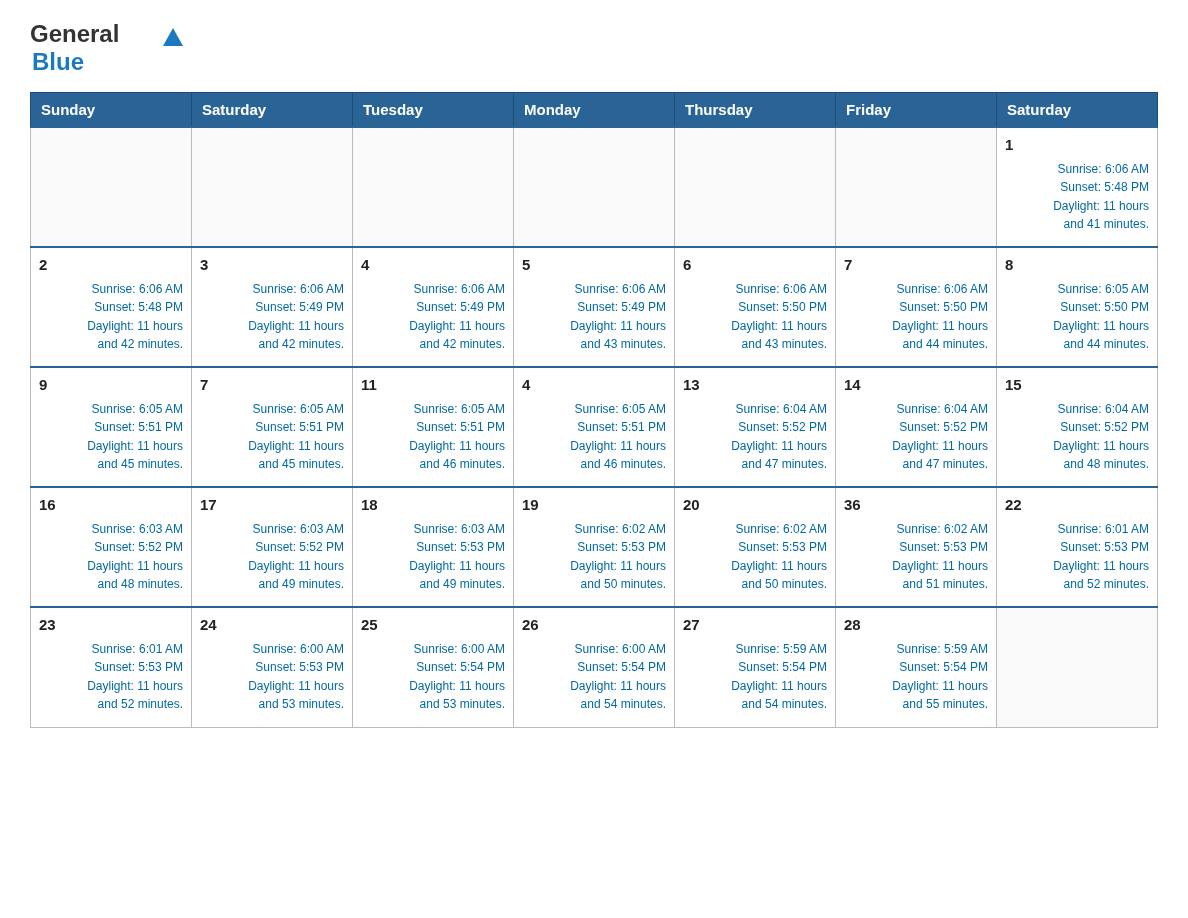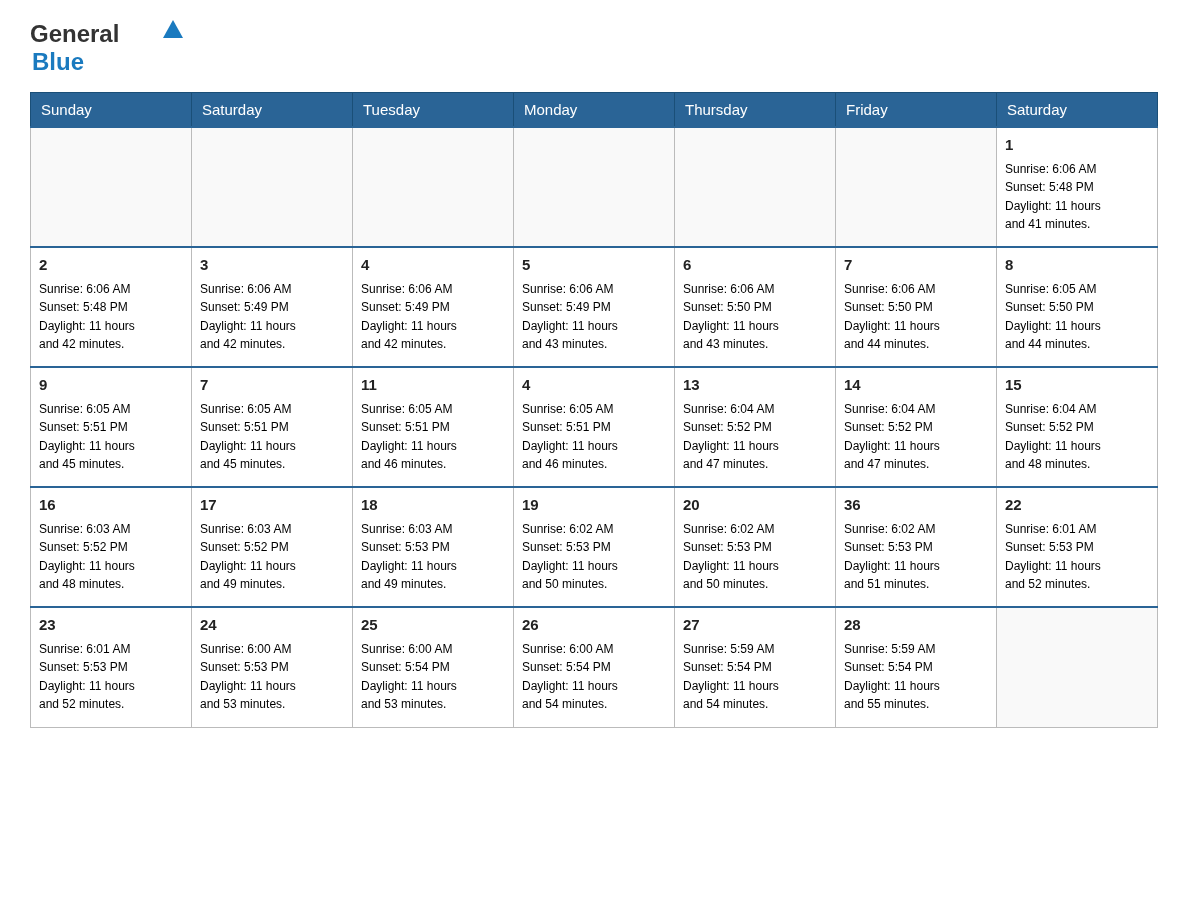--- a/index.html
+++ b/index.html
@@ -40,21 +40,21 @@
     .calendar {
       width: 100%;
       border-collapse: collapse;
       border: 1px solid #999;
     }
     .calendar thead tr th {
       background-color: #2a6496;
       color: #fff;
       padding: 8px 10px;
       font-size: 15px;
-      font-weight: normal;
+      font-weight: bold;
       text-align: left;
       border: 1px solid #1a4f78;
     }
     .calendar tbody tr td {
       width: 14.28%;
       vertical-align: top;
       padding: 6px 8px;
       border: 1px solid #bbb;
       border-top: 2px solid #2a6496;
       font-size: 12.5px;
@@ -67,30 +67,31 @@
     }
     .day-number {
       font-size: 15px;
       font-weight: bold;
       color: #222;
       display: block;
       margin-bottom: 3px;
     }
     .day-info {
       font-size: 12px;
-      color: #000000;
+      color: #0369a1;
       line-height: 1.55;
+      text-align: right;
     }
   </style>
 </head>
 <body>
 
 <div class="header">
   <div class="logo">
-    <div style="display:flex; align-items:flex-start;gap:40px;">
+    <div style="display:flex; align-items:flex-end;gap:40px;">
       <span style="font-size:24px; font-weight:bold; color:#333;">General</span>
       <svg width="24" height="22" viewBox="0 0 24 22" style="margin-left:2px; margin-top:-2px;">
         <polygon points="12,2 22,20 2,20" fill="#1a7abf"></polygon>
       </svg>
     </div>
     <div style="margin-left:2px;">
       <span style="font-size:24px; font-weight:bold; color:#1a7abf;margin-top:44px;">Blue</span>
     </div>
   </div>
   <div class="title-area">

